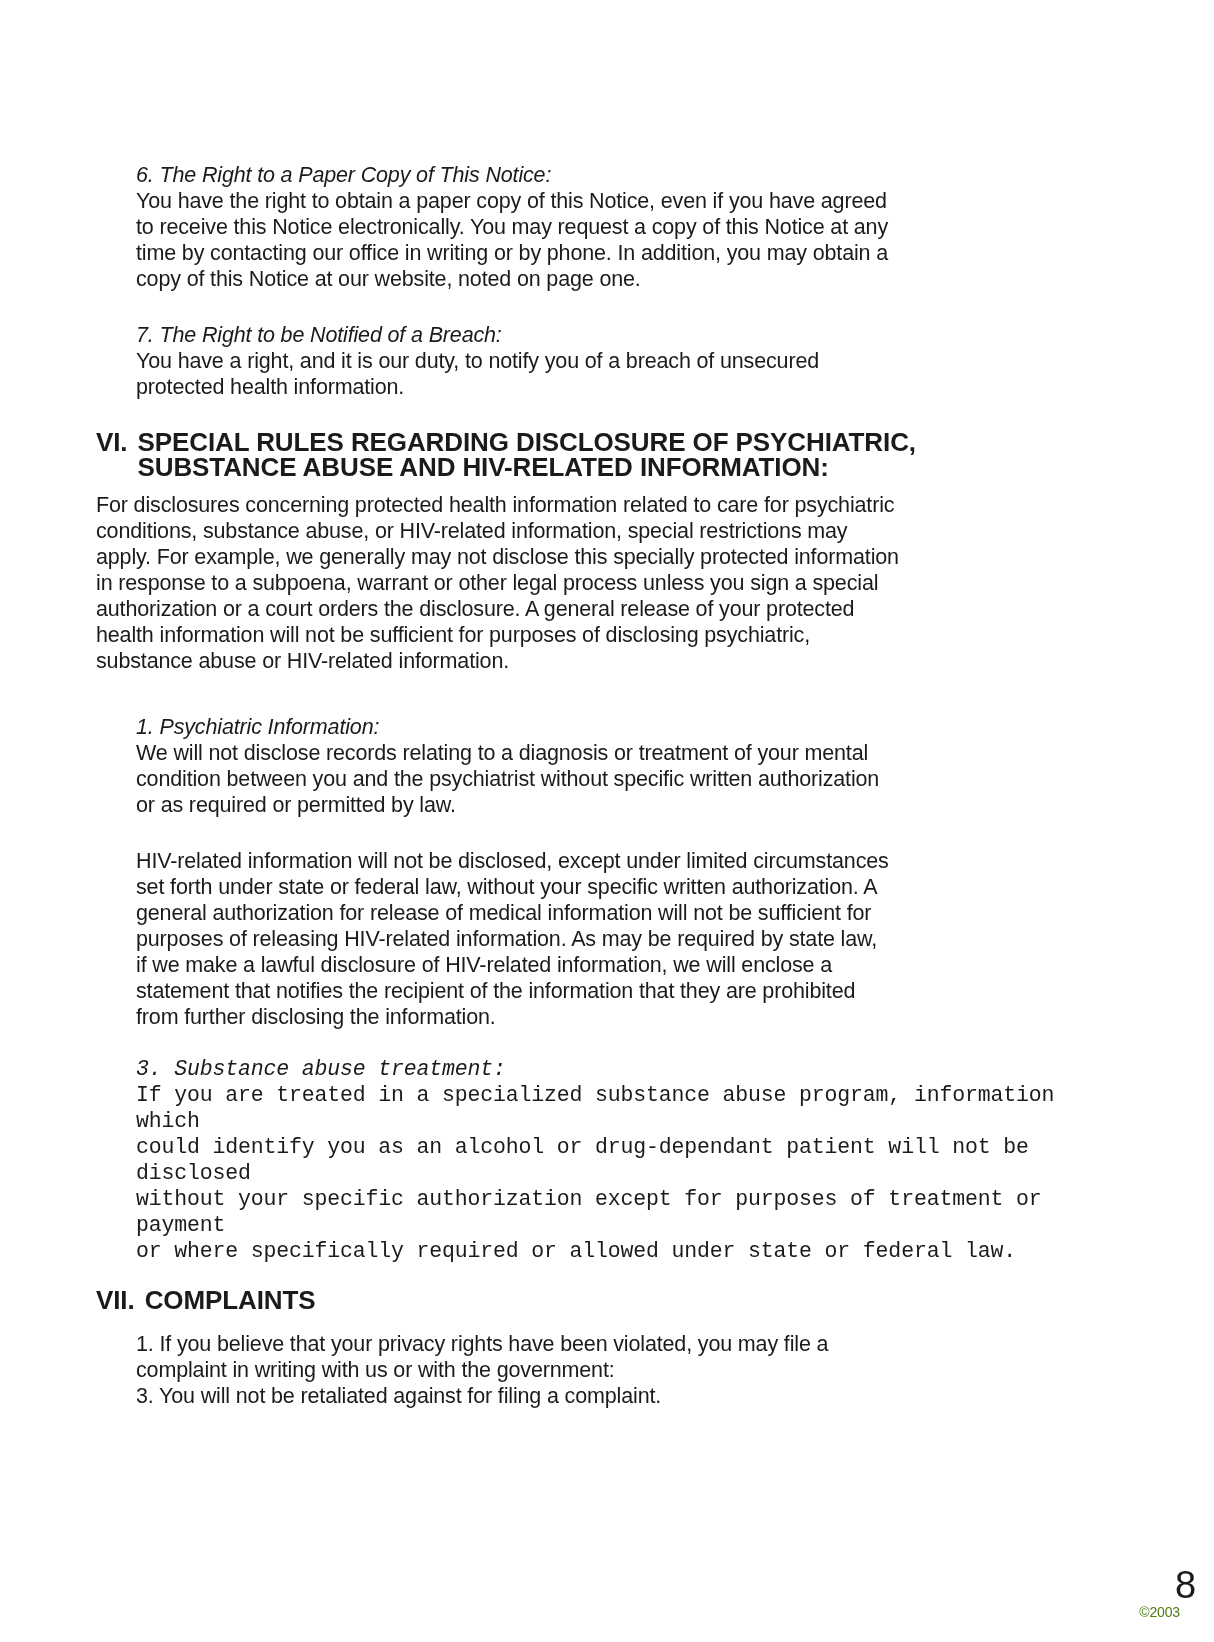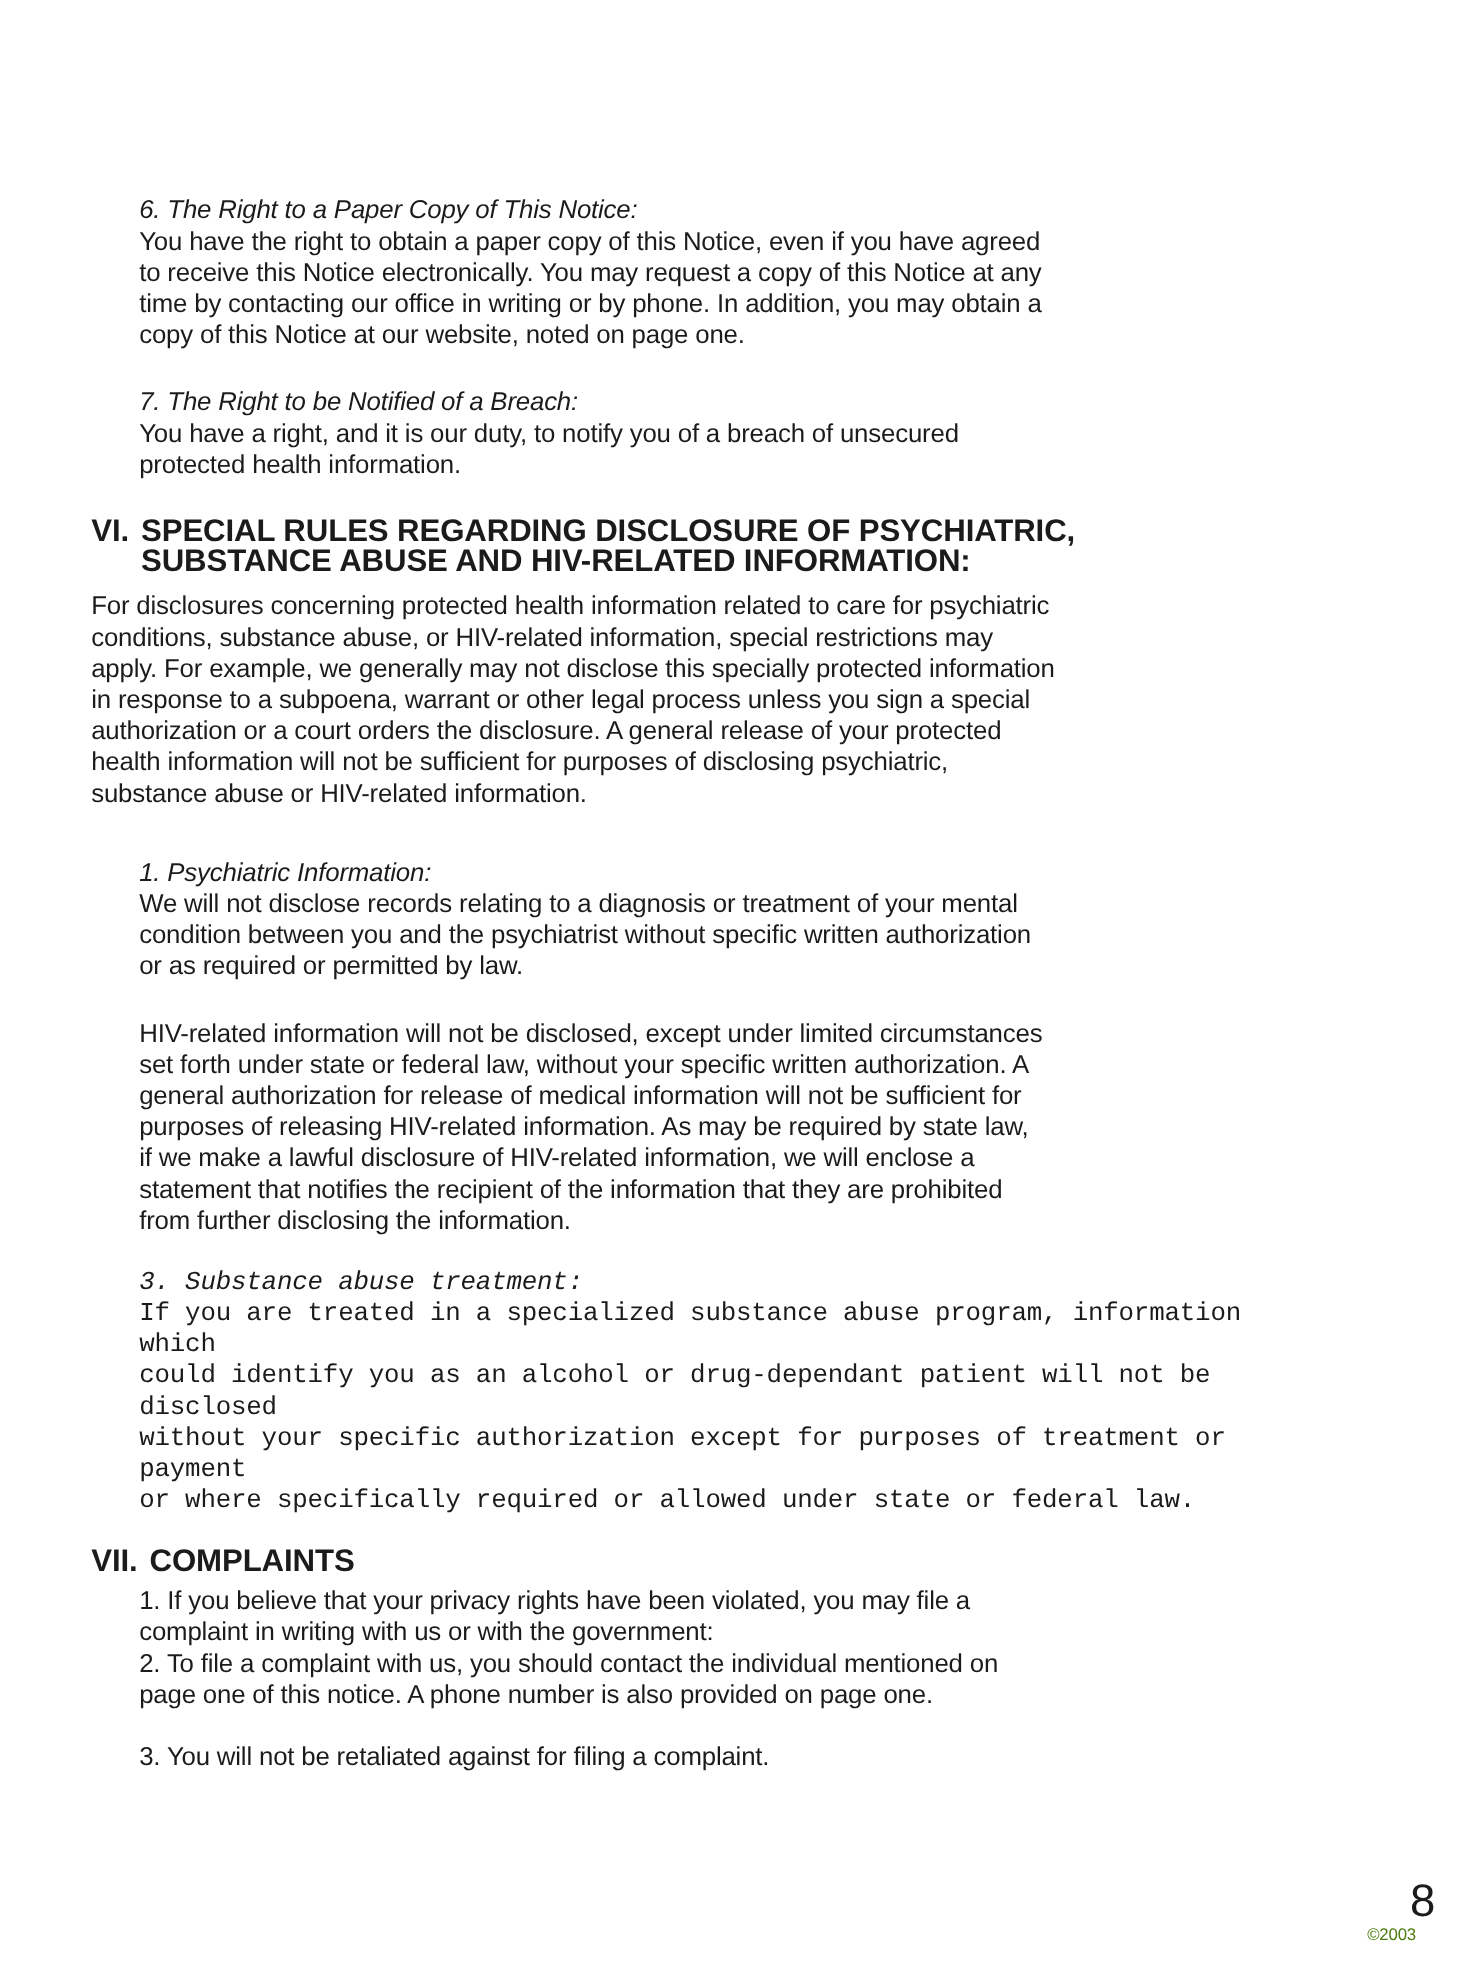--- a/index.html
+++ b/index.html
@@ -6,41 +6,41 @@
     margin: 0;
     padding: 0;
     background: #ffffff;
   }
   .page {
     position: relative;
     width: 1214px;
     height: 1642px;
     background: #ffffff;
     box-sizing: border-box;
-    padding: 162px 130px 0 76px;
+    padding: 162px 130px 0 96px;
     font-family: "Liberation Sans", sans-serif;
     color: #1b1b1b;
     letter-spacing: -0.15px;
     overflow: hidden;
   }
   .doc-text {
     font-size: 21.5px;
     line-height: 26px;
     white-space: pre-line;
   }
   .sub-heading {
     font-size: 21.5px;
     line-height: 26px;
     font-style: italic;
     white-space: pre-line;
   }
   .indent { margin-left: 40px; }
   .block { margin-bottom: 30px; }
   .mb12 { margin-bottom: 12px; }
-  .mb18 { margin-bottom: 8px; text-align: center; }
+  .mb18 { margin-bottom: 18px; text-align: center; }
   .mb24 { margin-bottom: 24px; font-family: Liberation Mono, monospace; }
   .mb26 { margin-bottom: 26px; }
   .mb40 { margin-bottom: 40px; }
   .mb0  { margin-bottom: 0; }
   .sec-header {
     display: flex;
     font-weight: 700;
     font-size: 26px;
     line-height: 25px;
     letter-spacing: -0.1px;
@@ -132,21 +132,19 @@
 
   <div class="sec-header mb18">
     <span class="sec-label">VII.</span>
     <span class="sec-title">COMPLAINTS</span>
   </div>
 
   <div class="indent doc-text mb0">1. If you believe that your privacy rights have been violated, you may file a
 complaint in writing with us or with the government:</div>
 
 
-  <div class="indent doc-text mb26">2. To file a complaint with us, you should contact the individual mentioned on
-page one of this notice. A phone number is also provided on page one.</div>
 
   <div class="indent doc-text mb0">3. You will not be retaliated against for filing a complaint.</div>
 
   <div class="page-number">8</div>
   <div class="copyright">©2003</div>
 
 </div>
 
 </body></html>

